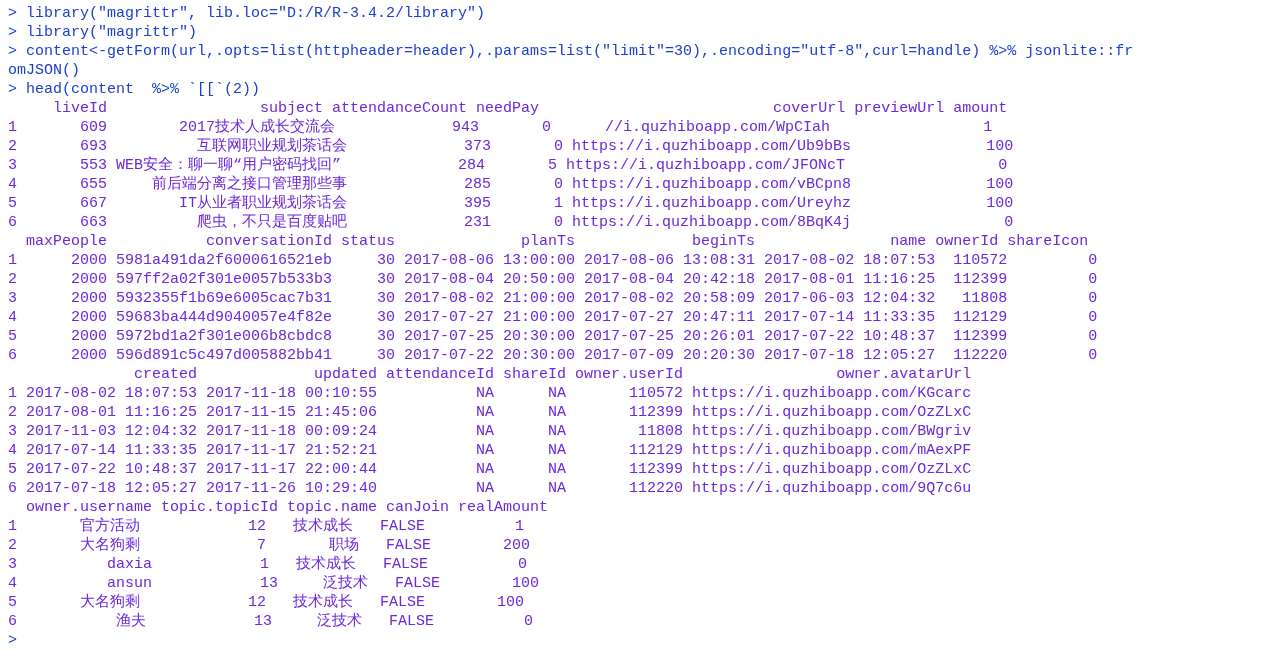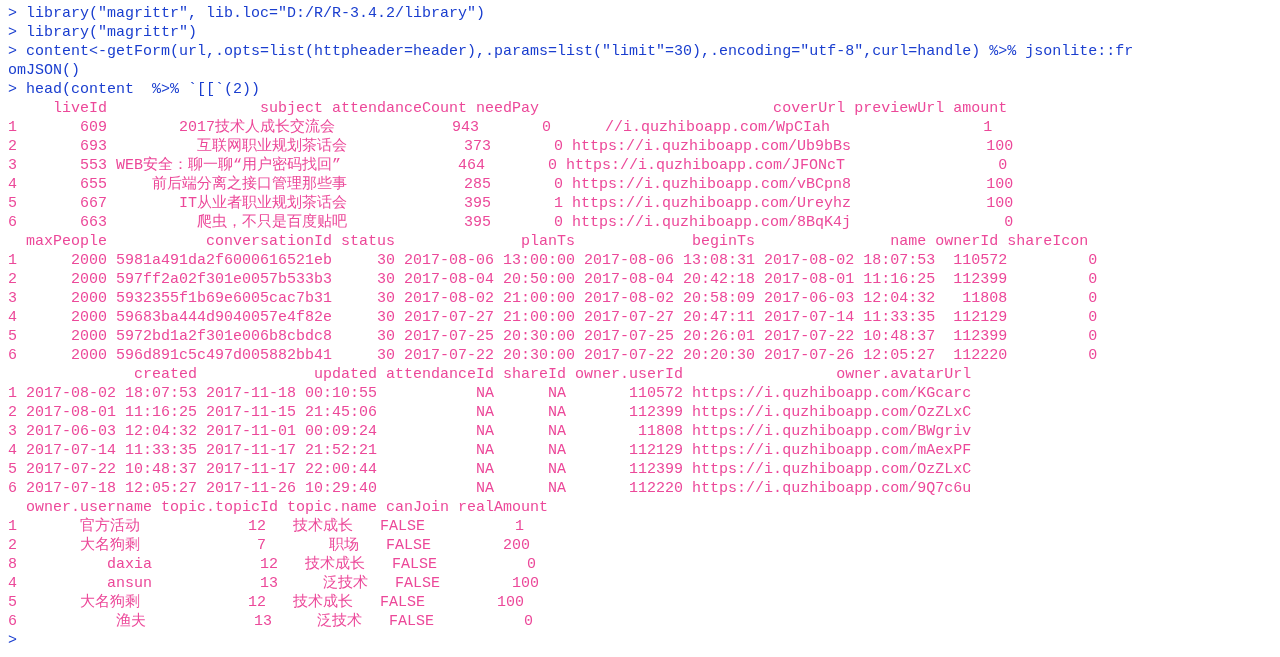--- a/index.html
+++ b/index.html
@@ -17,52 +17,52 @@
     font-size: 15px;
     line-height: 19px;
     color: #000000;
     white-space: pre;
     letter-spacing: 0px;
   }
   pre.console .cmd {
     color: #1a3ecf;
   }
   pre.console .out {
-    color: #ec4899;
+    color: #6d28d9;
   }
 </style>
 </head>
 <body>
 
 <pre class="console"><span class="cmd">&gt; library("magrittr", lib.loc="D:/R/R-3.4.2/library")</span>
 <span class="cmd">&gt; library("magrittr")</span>
 <span class="cmd">&gt; content&lt;-getForm(url,.opts=list(httpheader=header),.params=list("limit"=30),.encoding="utf-8",curl=handle) %&gt;% jsonlite::fr</span>
 <span class="cmd">omJSON()</span>
 <span class="cmd">&gt; head(content  %&gt;% `[[`(2))</span>
 <span class="out">     liveId                 subject attendanceCount needPay                          coverUrl previewUrl amount</span>
 <span class="out">1       609        2017技术人成长交流会             943       0      //i.quzhiboapp.com/WpCIah                 1</span>
 <span class="out">2       693          互联网职业规划茶话会             373       0 https://i.quzhiboapp.com/Ub9bBs               100</span>
-<span class="out">3       553 WEB安全：聊一聊“用户密码找回”             464       0 https://i.quzhiboapp.com/JFONcT                 0</span>
+<span class="out">3       553 WEB安全：聊一聊“用户密码找回”             284       5 https://i.quzhiboapp.com/JFONcT                 0</span>
 <span class="out">4       655     前后端分离之接口管理那些事             285       0 https://i.quzhiboapp.com/vBCpn8               100</span>
 <span class="out">5       667        IT从业者职业规划茶话会             395       1 https://i.quzhiboapp.com/Ureyhz               100</span>
-<span class="out">6       663          爬虫，不只是百度贴吧             395       0 https://i.quzhiboapp.com/8BqK4j                 0</span>
+<span class="out">6       663          爬虫，不只是百度贴吧             231       0 https://i.quzhiboapp.com/8BqK4j                 0</span>
 <span class="out">  maxPeople           conversationId status              planTs             beginTs               name ownerId shareIcon</span>
 <span class="out">1      2000 5981a491da2f6000616521eb     30 2017-08-06 13:00:00 2017-08-06 13:08:31 2017-08-02 18:07:53  110572         0</span>
 <span class="out">2      2000 597ff2a02f301e0057b533b3     30 2017-08-04 20:50:00 2017-08-04 20:42:18 2017-08-01 11:16:25  112399         0</span>
 <span class="out">3      2000 5932355f1b69e6005cac7b31     30 2017-08-02 21:00:00 2017-08-02 20:58:09 2017-06-03 12:04:32   11808         0</span>
 <span class="out">4      2000 59683ba444d9040057e4f82e     30 2017-07-27 21:00:00 2017-07-27 20:47:11 2017-07-14 11:33:35  112129         0</span>
 <span class="out">5      2000 5972bd1a2f301e006b8cbdc8     30 2017-07-25 20:30:00 2017-07-25 20:26:01 2017-07-22 10:48:37  112399         0</span>
-<span class="out">6      2000 596d891c5c497d005882bb41     30 2017-07-22 20:30:00 2017-07-22 20:20:30 2017-07-26 12:05:27  112220         0</span>
+<span class="out">6      2000 596d891c5c497d005882bb41     30 2017-07-22 20:30:00 2017-07-09 20:20:30 2017-07-18 12:05:27  112220         0</span>
 <span class="out">              created             updated attendanceId shareId owner.userId                 owner.avatarUrl</span>
 <span class="out">1 2017-08-02 18:07:53 2017-11-18 00:10:55           NA      NA       110572 https://i.quzhiboapp.com/KGcarc</span>
 <span class="out">2 2017-08-01 11:16:25 2017-11-15 21:45:06           NA      NA       112399 https://i.quzhiboapp.com/OzZLxC</span>
-<span class="out">3 2017-06-03 12:04:32 2017-11-01 00:09:24           NA      NA        11808 https://i.quzhiboapp.com/BWgriv</span>
+<span class="out">3 2017-11-03 12:04:32 2017-11-18 00:09:24           NA      NA        11808 https://i.quzhiboapp.com/BWgriv</span>
 <span class="out">4 2017-07-14 11:33:35 2017-11-17 21:52:21           NA      NA       112129 https://i.quzhiboapp.com/mAexPF</span>
 <span class="out">5 2017-07-22 10:48:37 2017-11-17 22:00:44           NA      NA       112399 https://i.quzhiboapp.com/OzZLxC</span>
 <span class="out">6 2017-07-18 12:05:27 2017-11-26 10:29:40           NA      NA       112220 https://i.quzhiboapp.com/9Q7c6u</span>
 <span class="out">  owner.username topic.topicId topic.name canJoin realAmount</span>
 <span class="out">1       官方活动            12   技术成长   FALSE          1</span>
 <span class="out">2       大名狗剩             7       职场   FALSE        200</span>
-<span class="out">8          daxia            12   技术成长   FALSE          0</span>
+<span class="out">3          daxia            1   技术成长   FALSE          0</span>
 <span class="out">4          ansun            13     泛技术   FALSE        100</span>
 <span class="out">5       大名狗剩            12   技术成长   FALSE        100</span>
 <span class="out">6           渔夫            13     泛技术   FALSE          0</span>
 <span class="cmd">&gt; </span></pre>
 
 </body></html>

